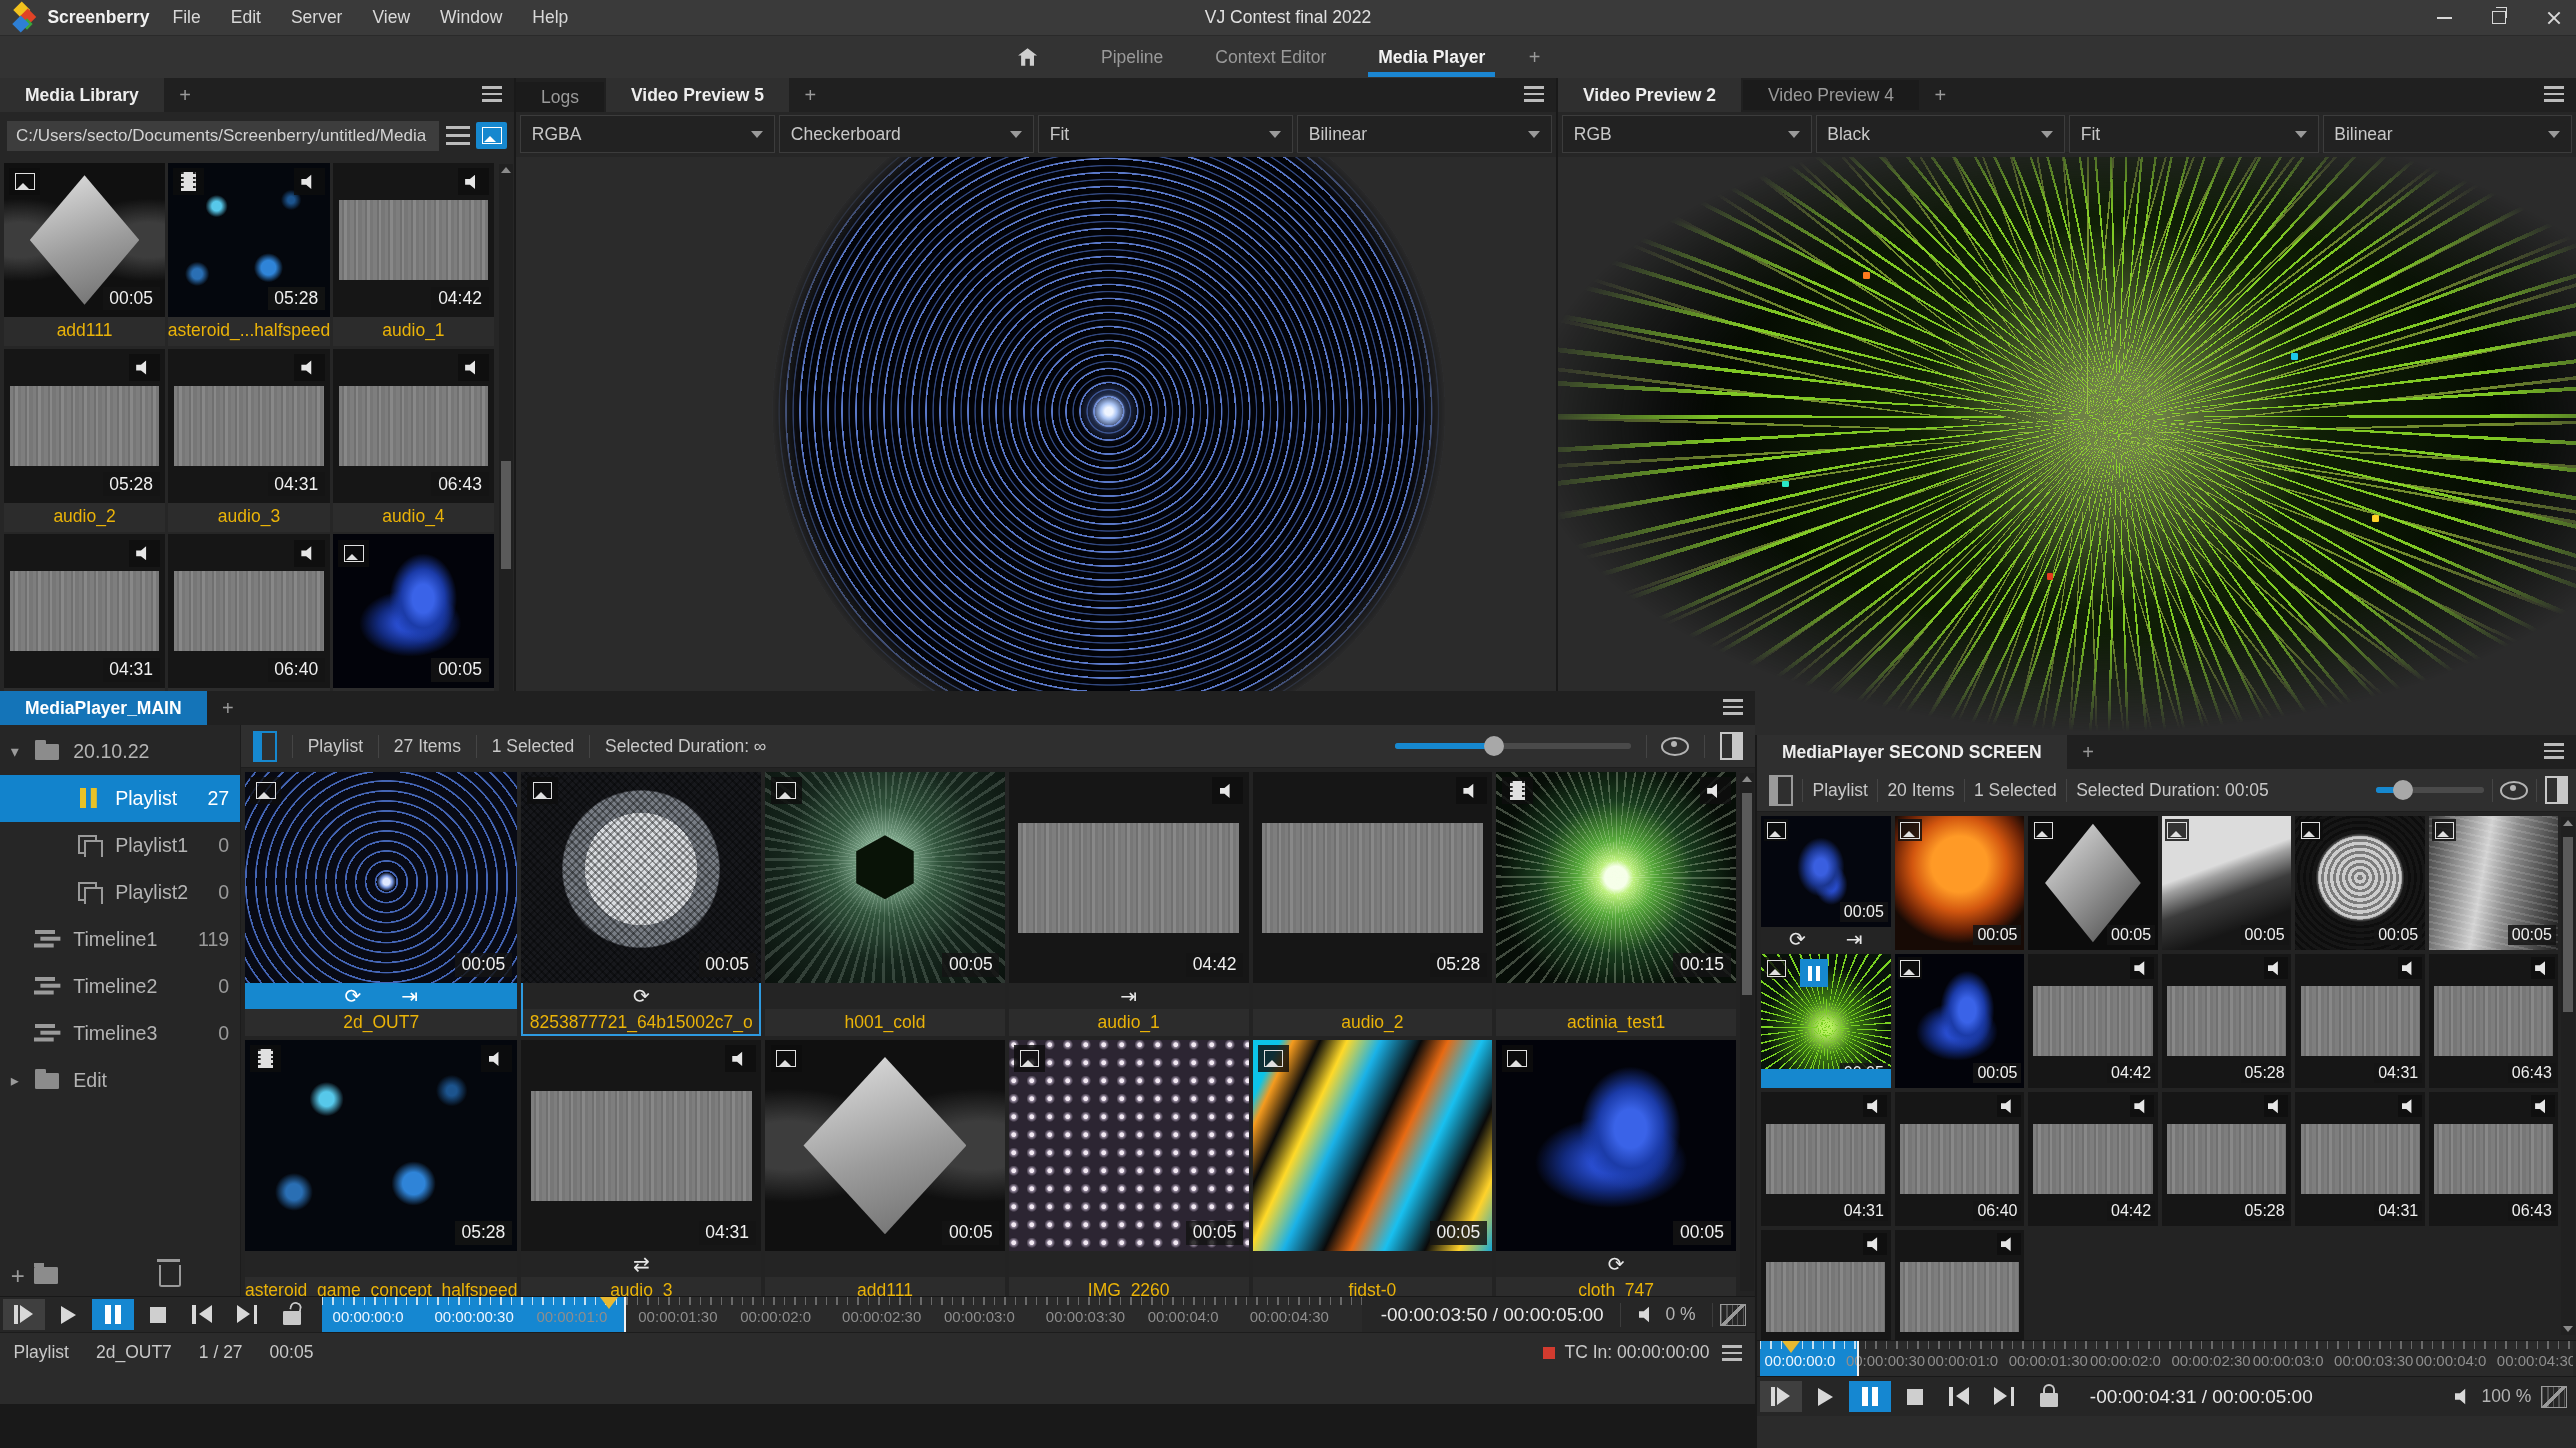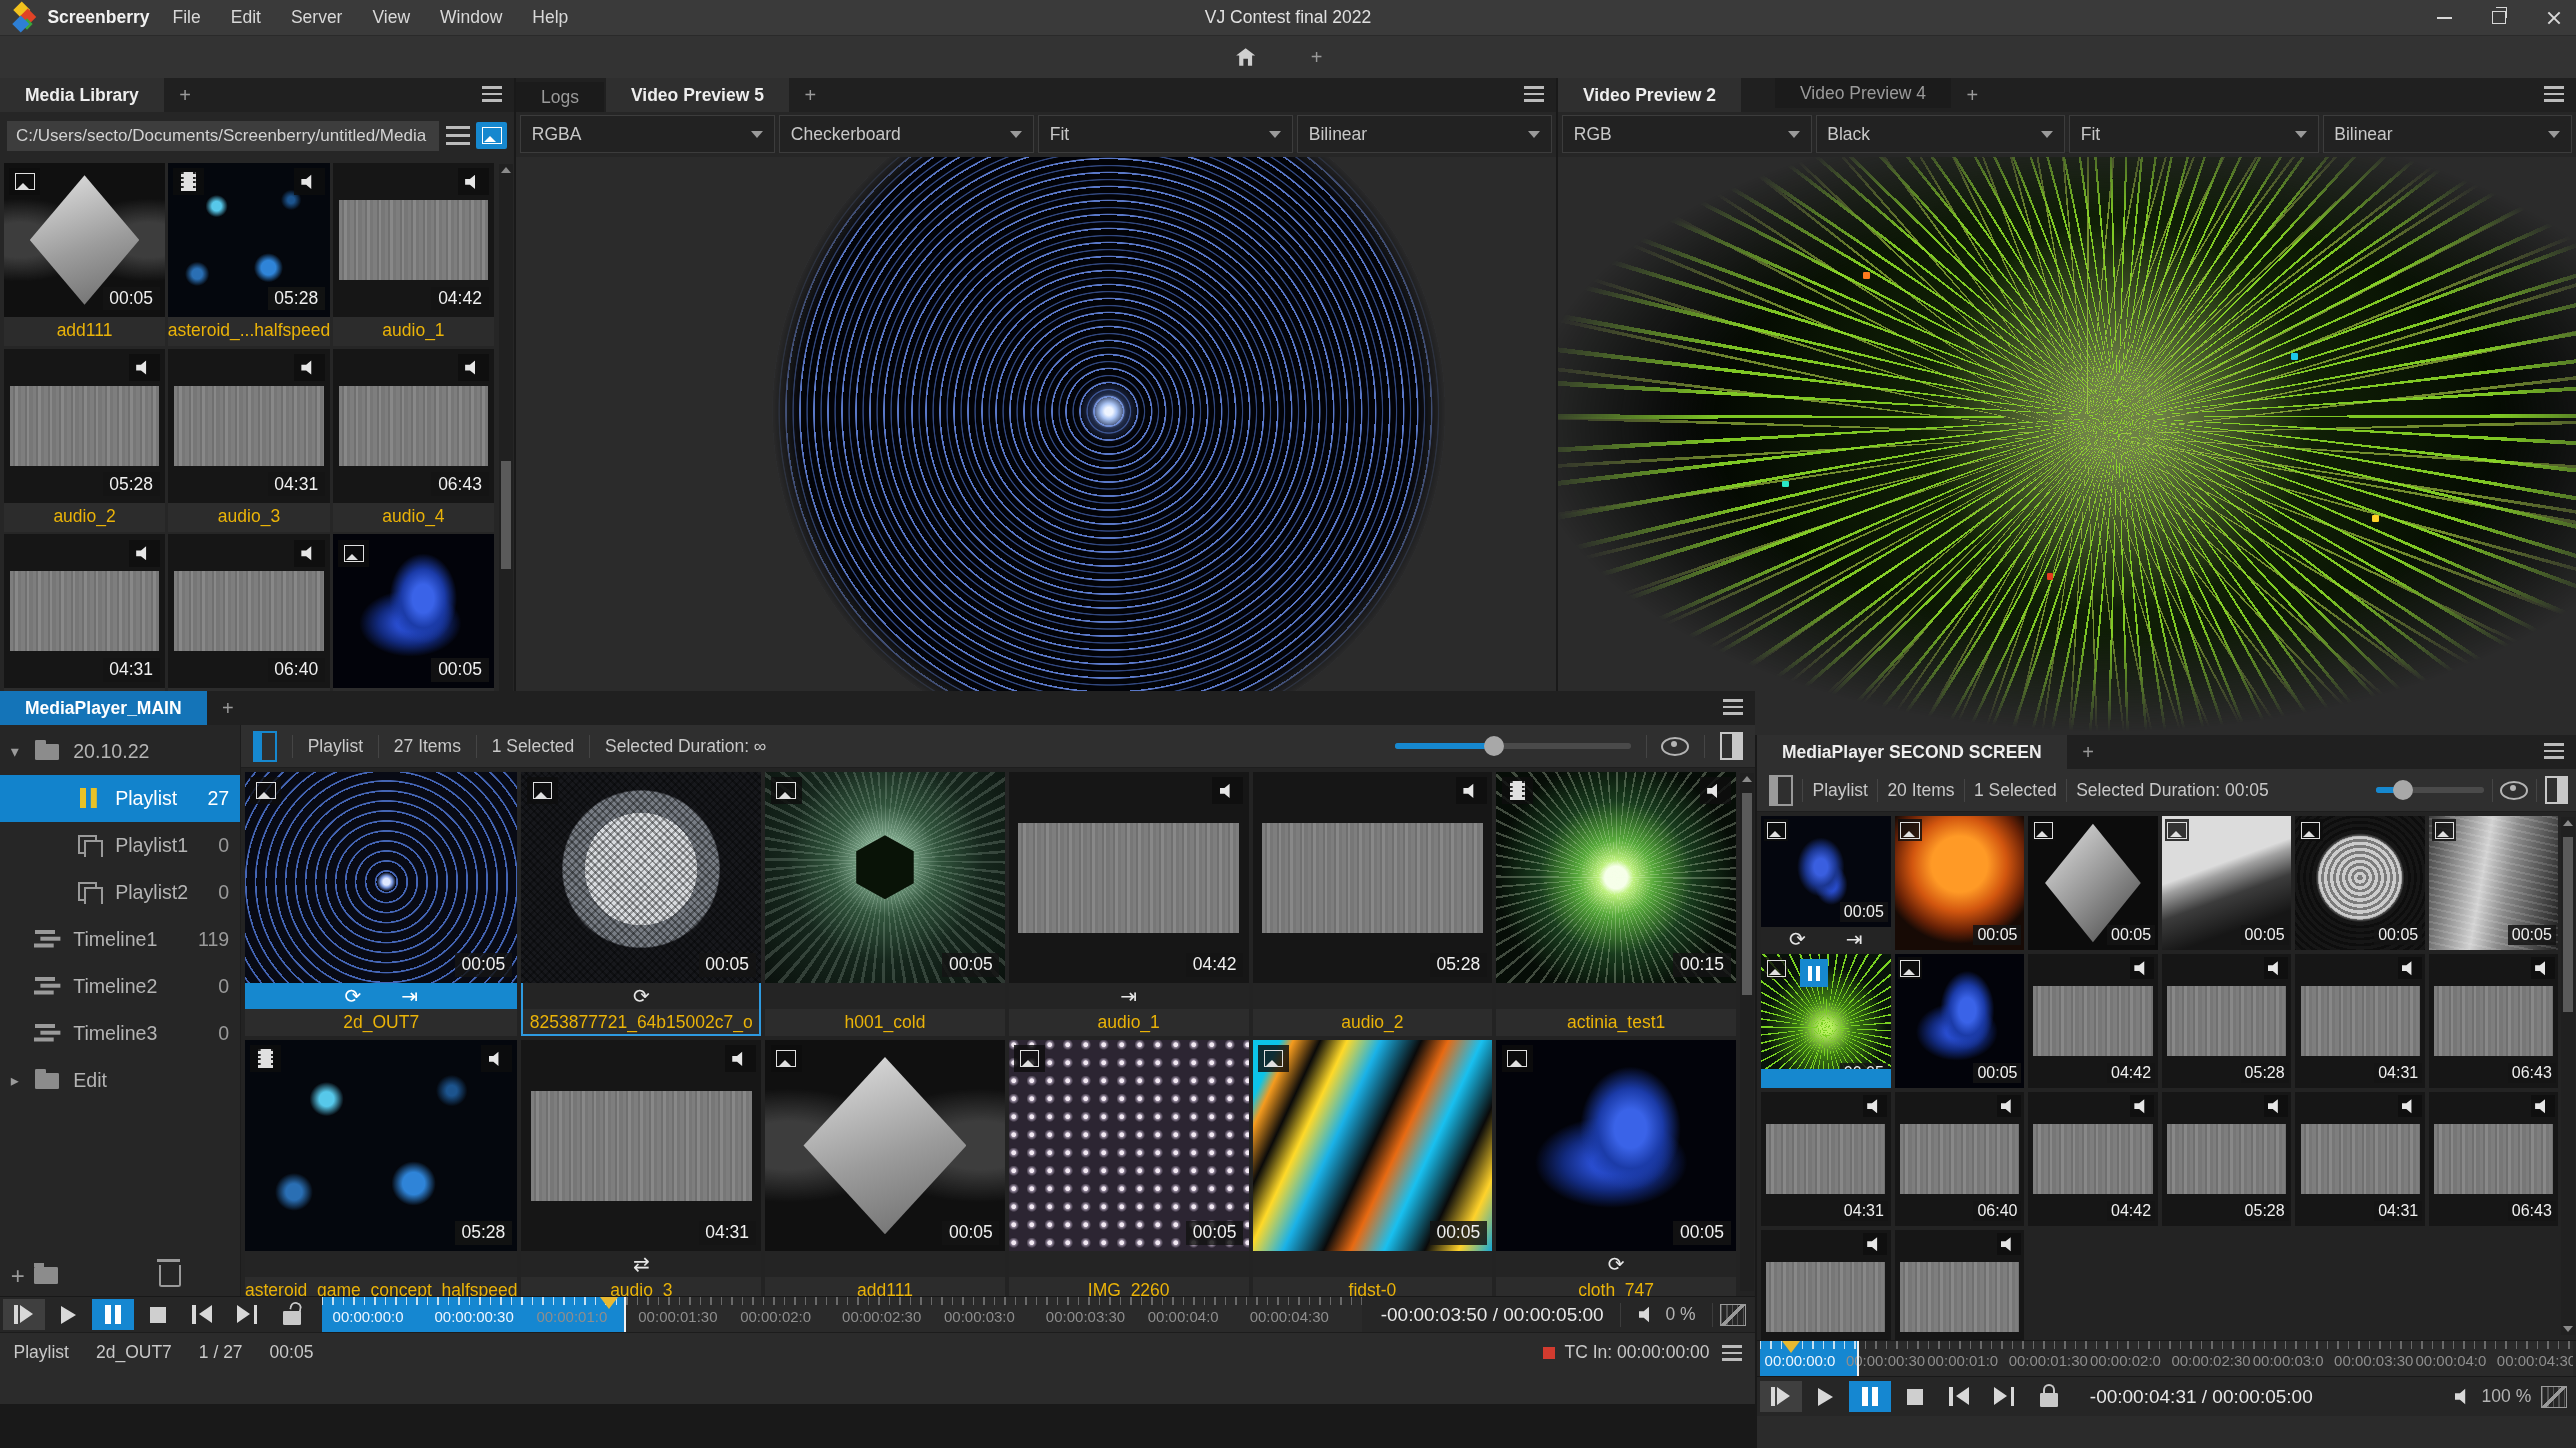--- a/index.html
+++ b/index.html
@@ -230,20 +230,25 @@
           <span class="i-rest"></span>
         </span>
       <span class="wb">
           <span class="i-x"></span>
         </span>
     </span>
   </div>
 
   <div id="navbar" class="abs">
     <span class="i-home"></span>
+    <span style="display:flex;height:42px;">
+      <span class="navtab">Pipeline</span>
+        <span class="navtab">Context Editor</span>
+        <span class="navtab on">Media Player</span>
+    </span>
     <span class="navplus">+</span>
   </div>
 
   <div id="library" class="abs panel">
     <div class="tabrow">
       <span class="ptab on">Media Library</span>
       <span class="ptabplus">+</span>
       <span class="burger"></span>
     </div>
     <div class="pathrow">
@@ -390,21 +395,21 @@
         <div class="dd">
           <span>Bilinear</span>
           <span class="caret-dn"></span>
         </div>
     </div>
     <div class="preview-art art-spiral"></div>
   </div>
 
   <div id="prevsecond" class="abs panel">
     <div class="tabrow">
-      <span style="display:flex;align-items:flex-start;height:34px;gap:32px;">
+      <span style="display:flex;align-items:center;height:34px;">
         <span class="ptab on">Video Preview 2</span>
           <span class="ptab">Video Preview 4</span>
       </span>
       <span class="ptabplus">+</span>
       <span class="burger"></span>
     </div>
     <div class="ddrow">
       <div class="dd">
           <span>RGB</span>
           <span class="caret-dn"></span>

